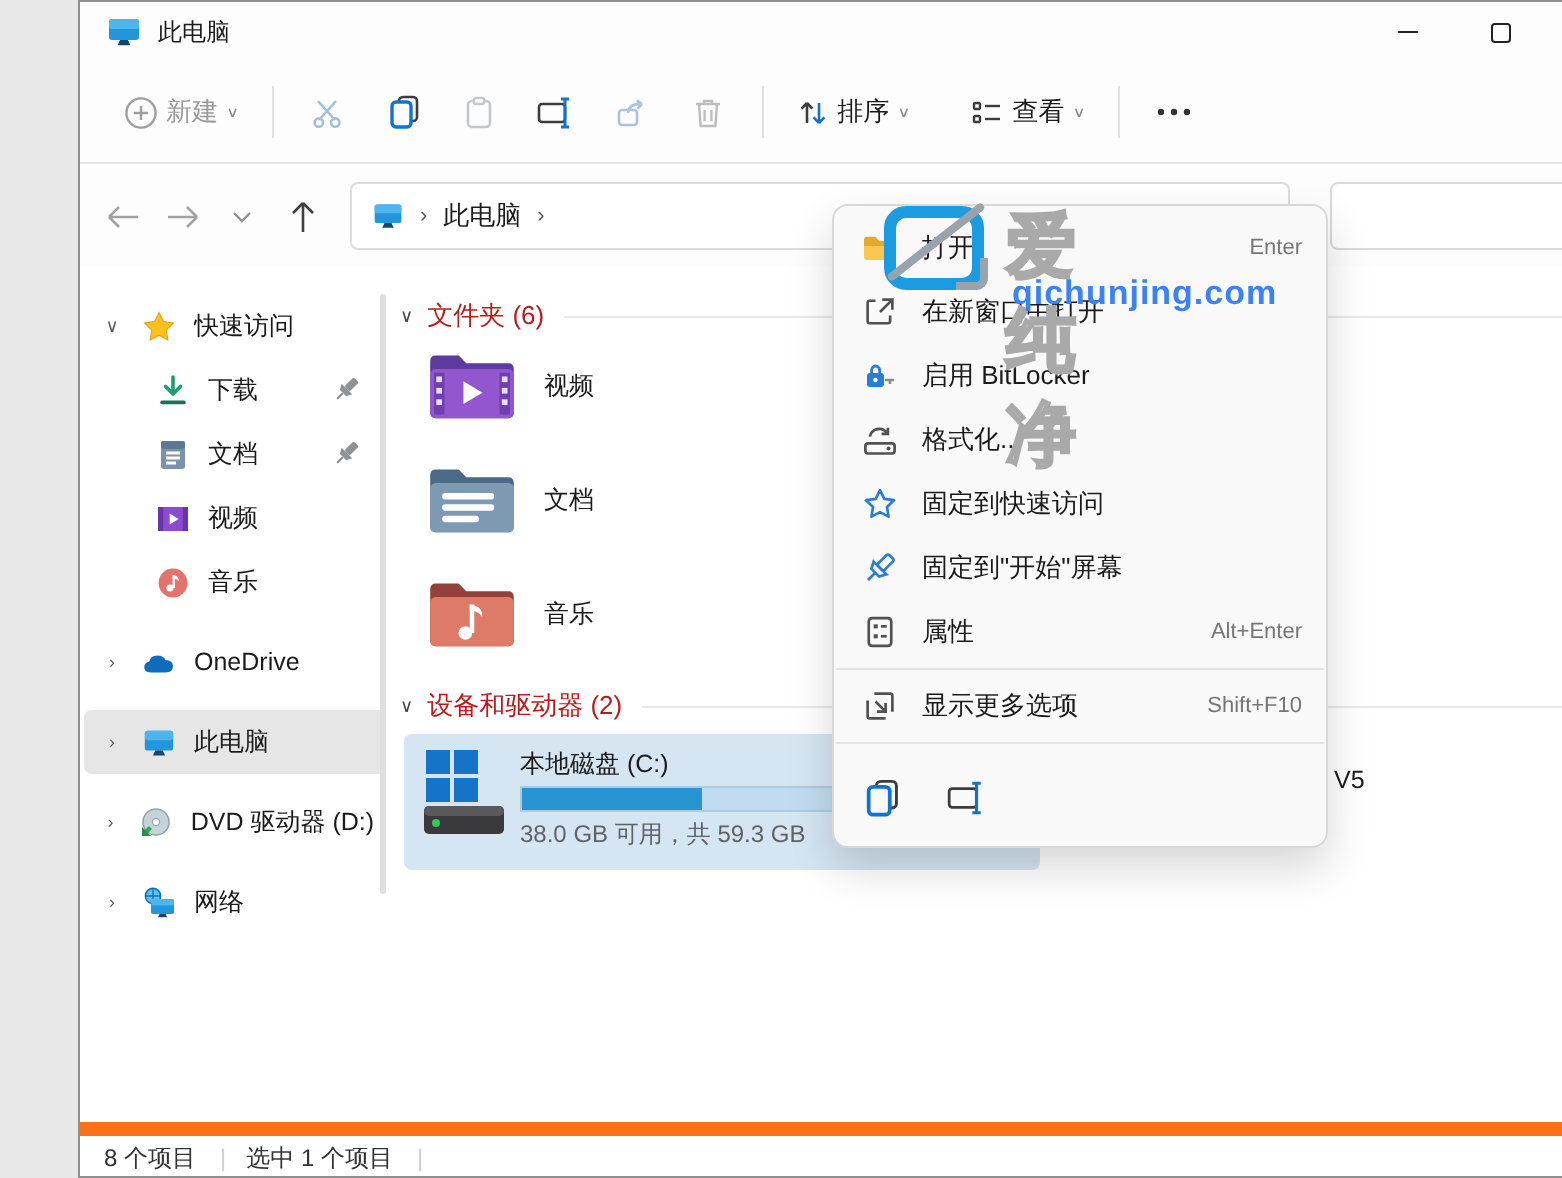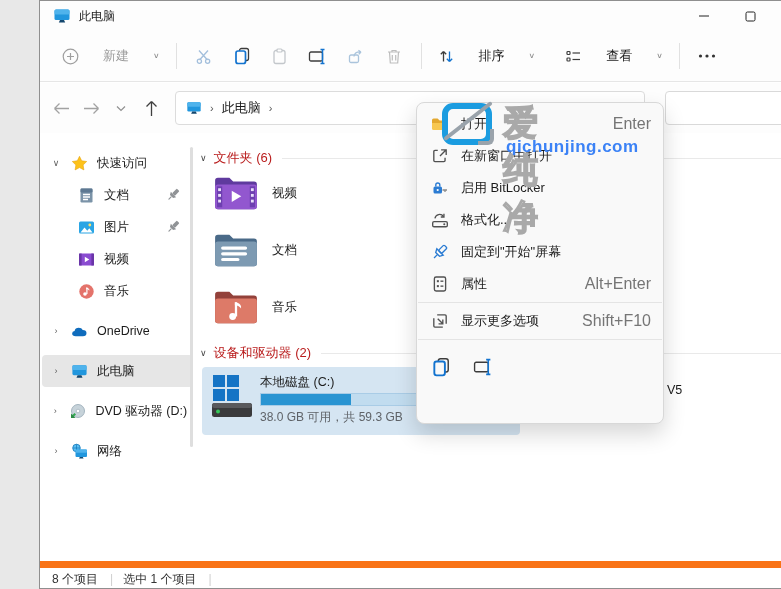--- a/index.html
+++ b/index.html
@@ -8,21 +8,21 @@
 
   
   .titlebar{position:absolute;left:0;top:0;width:100%;height:30px;background:#fdfdfd;display:flex;align-items:center;}
   .title-icon{margin-left:13px;width:18px;height:18px;}
   .title-text{margin-left:8px;font-size:12px;color:#1b1b1b;}
   .win-controls{position:absolute;right:0;top:0;height:30px;display:flex;}
   .win-btn{width:46px;height:30px;display:flex;align-items:center;justify-content:center;color:#222;font-size:13px;}
 
   
   .toolbar{position:absolute;left:0;top:30px;width:100%;height:51px;background:#fdfdfd;border-bottom:1px solid #e6e6e6;display:flex;align-items:center;}
-  .tb-btn{display:flex;align-items:center;gap:24px;padding:6px 8px;border-radius:4px;}
+  .tb-btn{display:flex;align-items:center;gap:4px;padding:6px 8px;border-radius:4px;}
   .tb-new{margin-left:14px;color:#9a9a9a;font-size:13px;}
   .tb-sep{width:1px;height:26px;background:#e1e1e1;margin:0 8px;}
   .tb-ico{width:38px;height:34px;display:flex;align-items:center;justify-content:center;border-radius:4px;}
   .tb-label{font-size:13px;color:#1b1b1b;}
   .chev{font-size:9px;color:#8a8a8a;transform:scaleY(.8);}
 
   
   .addressrow{position:absolute;left:0;top:82px;width:100%;height:50px;background:#fdfdfd;display:flex;align-items:center;}
   .nav-ico{width:30px;height:30px;display:flex;align-items:center;justify-content:center;}
   .crumb-box{position:absolute;left:135px;top:8px;width:470px;height:34px;border:1px solid #dcdcdc;border-radius:4px;background:#fff;display:flex;align-items:center;padding:0 10px;}
@@ -62,21 +62,21 @@
   
   .statusbar{position:absolute;left:0;top:560px;width:100%;height:29px;background:#fff;border-top:7px solid #f97316;display:flex;align-items:center;font-size:12px;color:#333;}
   .sb-item{margin-left:12px;}
   .sb-sep{margin-left:12px;color:#cfcfcf;}
 
   
   .ctx{position:absolute;left:376px;top:101px;width:248px;height:322px;background:#f9f9f9;border:1px solid #d8d8d8;border-radius:8px;box-shadow:0 10px 22px rgba(0,0,0,.16);z-index:40;padding-top:5px;}
   .ctx-item{height:32px;display:flex;align-items:center;padding:0 12px 0 14px;}
   .ctx-ico{width:18px;height:18px;flex:0 0 auto;display:flex;align-items:center;justify-content:center;}
   .ctx-label{margin-left:12px;font-size:13px;color:#1a1a1a;white-space:nowrap;}
-  .ctx-short{margin-left:auto;font-size:16px;color:#757575;}
+  .ctx-short{margin-left:auto;font-size:11px;color:#757575;}
   .ctx-div{height:1px;background:#e4e4e4;margin:2px 1px;}
   .ctx-footer{height:50px;display:flex;align-items:center;padding-left:14px;gap:22px;border-bottom-left-radius:8px;border-bottom-right-radius:8px;}
   .ctx-fico{width:20px;height:20px;}
 
   
   .wm{position:absolute;z-index:50;pointer-events:none;}
   .wm-logo{position:absolute;left:402px;top:102px;width:50px;height:42px;border:6px solid #1b9ce0;border-radius:11px;}
   .wm-slash{position:absolute;left:398px;top:118px;width:60px;height:4px;background:#9aa3ab;transform:rotate(-38deg);border-radius:2px;}
   .wm-bracket{position:absolute;left:438px;top:128px;width:16px;height:16px;border-right:4px solid #9aa3ab;border-bottom:4px solid #9aa3ab;border-bottom-right-radius:6px;}
   .wm-brand{position:absolute;left:463px;top:99px;font-size:35px;font-weight:bold;letter-spacing:5px;color:#ededed;-webkit-text-stroke:1.5px #a9a9a9;text-shadow:0 1px 1px rgba(255,255,255,.8);font-family:Liberation Mono, monospace;}
@@ -230,41 +230,40 @@
     <div class="side-row">
       <span class="s-chev">∨</span>
       <svg class="s-icon" viewBox="0 0 17 17">
           <path d="M8.5 1.3 l2.2 4.5 5 .7 -3.6 3.5 .8 4.9 -4.4-2.3 -4.4 2.3 .8-4.9 -3.6-3.5 5-.7 z" fill="#fdc21a" stroke="#e8a412" stroke-width=".6"></path>
         </svg>
       <span class="s-label">快速访问</span>
     </div>
     <div class="side-row">
       <span class="s-chev"></span>
       <svg class="s-icon child" viewBox="0 0 17 17">
-          <rect x="2.5" y="1.5" width="12" height="14" rx="1.2" fill="#7b93a8"></rect>
-          <rect x="2.5" y="1.5" width="12" height="4" rx="1.2" fill="#5d7892"></rect>
-          <path d="M5 7.5 h7 M5 10 h7 M5 12.5 h5" stroke="#fff" stroke-width="1.4"></path>
-        </svg>
-      <span class="s-label">文档</span>
+          <path d="M8.5 1.5 v8 M4.8 6.2 L8.5 10 l3.7-3.8" stroke="#1d9e74" stroke-width="1.8" fill="none" stroke-linecap="round" stroke-linejoin="round"></path>
+          <path d="M3 14.2 h11" stroke="#16725c" stroke-width="1.8" stroke-linecap="round"></path>
+        </svg>
+      <span class="s-label">下载</span>
       <svg class="s-pin" viewBox="0 0 16 16">
           <g transform="rotate(45 8 8)" fill="#6b6f73">
             <rect x="6" y="1" width="4" height="7" rx="1"></rect>
             <path d="M4 8 h8 l-1.6 3 h-4.8 z"></path>
             <rect x="7.4" y="11" width="1.2" height="4.5" rx=".6"></rect>
           </g>
         </svg>
     </div>
     <div class="side-row">
       <span class="s-chev"></span>
       <svg class="s-icon child" viewBox="0 0 17 17">
-          <rect x="1" y="2.5" width="15" height="12" rx="1.5" fill="#2aa5e4"></rect>
-          <circle cx="11.8" cy="6" r="1.4" fill="#ffe06b"></circle>
-          <path d="M2.5 13.5 l4-5 2.8 3.2 2-2.4 3.2 4.2 z" fill="#fff"></path>
-        </svg>
-      <span class="s-label">图片</span>
+          <rect x="2.5" y="1.5" width="12" height="14" rx="1.2" fill="#7b93a8"></rect>
+          <rect x="2.5" y="1.5" width="12" height="4" rx="1.2" fill="#5d7892"></rect>
+          <path d="M5 7.5 h7 M5 10 h7 M5 12.5 h5" stroke="#fff" stroke-width="1.4"></path>
+        </svg>
+      <span class="s-label">文档</span>
       <svg class="s-pin" viewBox="0 0 16 16">
           <g transform="rotate(45 8 8)" fill="#6b6f73">
             <rect x="6" y="1" width="4" height="7" rx="1"></rect>
             <path d="M4 8 h8 l-1.6 3 h-4.8 z"></path>
             <rect x="7.4" y="11" width="1.2" height="4.5" rx=".6"></rect>
           </g>
         </svg>
     </div>
     <div class="side-row">
       <span class="s-chev"></span>
@@ -438,20 +437,27 @@
         <path d="M3.5 6.5 a4.2 4.2 0 0 1 7.6-1.6" fill="none" stroke="#515151" stroke-width="1.2"></path>
         <path d="M11.5 2.5 v2.8 h-2.8" fill="none" stroke="#515151" stroke-width="1.2"></path>
         <rect x="1.5" y="9.5" width="13" height="4.5" rx="1.2" fill="none" stroke="#515151" stroke-width="1.2"></rect>
         <circle cx="11.8" cy="11.8" r=".9" fill="#515151"></circle>
       </svg>
       <span class="ctx-label">格式化...</span>
       <span class="ctx-short"></span>
     </div>
     <div class="ctx-item">
       <svg class="ctx-ico" viewBox="0 0 16 16">
+        <path d="M8 1.8 l1.9 3.9 4.3 .6 -3.1 3 .7 4.3 -3.8-2 -3.8 2 .7-4.3 -3.1-3 4.3-.6 z" fill="none" stroke="#2b7cd3" stroke-width="1.2" stroke-linejoin="round"></path>
+      </svg>
+      <span class="ctx-label">固定到快速访问</span>
+      <span class="ctx-short"></span>
+    </div>
+    <div class="ctx-item">
+      <svg class="ctx-ico" viewBox="0 0 16 16">
         <g transform="rotate(45 8 8)" fill="none" stroke="#2b7cd3" stroke-width="1.2">
           <rect x="6" y="1" width="4" height="7" rx="1"></rect>
           <path d="M4 8 h8 l-1.6 3 h-4.8 z"></path>
           <path d="M8 11 v4.5"></path>
         </g>
       </svg>
       <span class="ctx-label">固定到"开始"屏幕</span>
       <span class="ctx-short"></span>
     </div>
     <div class="ctx-item">

